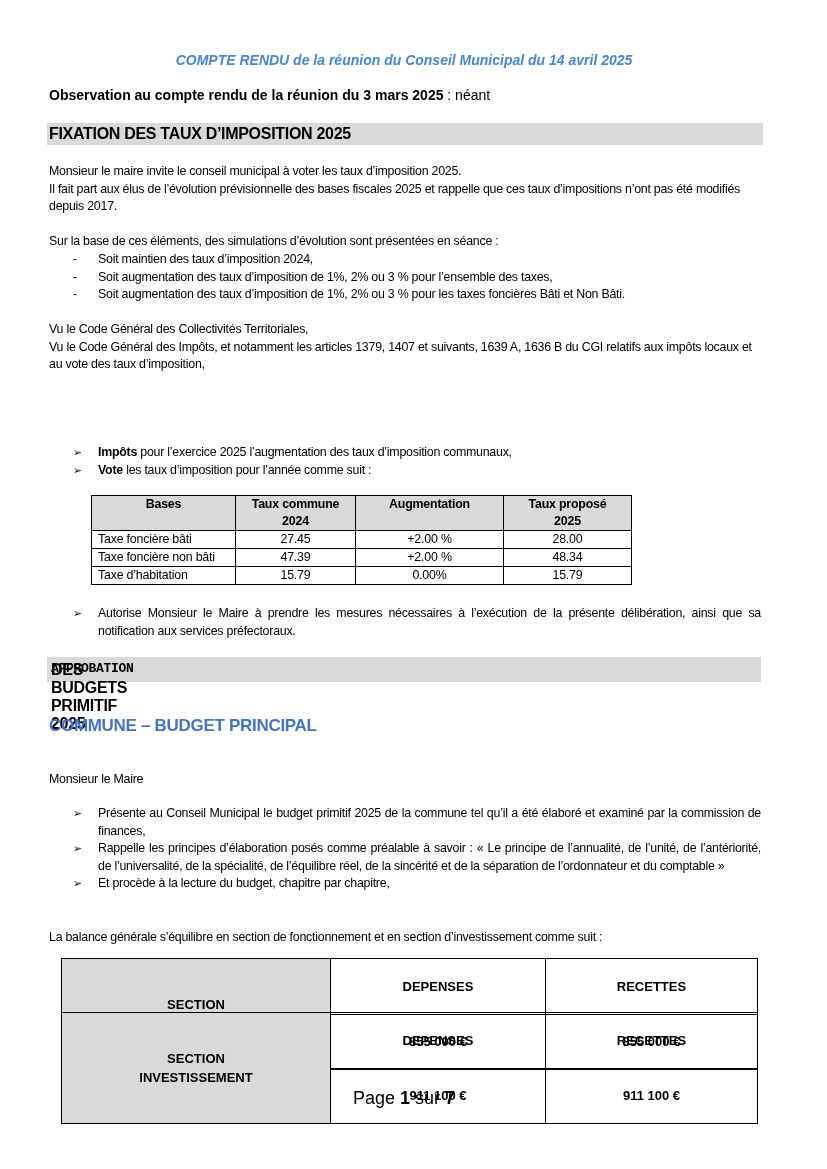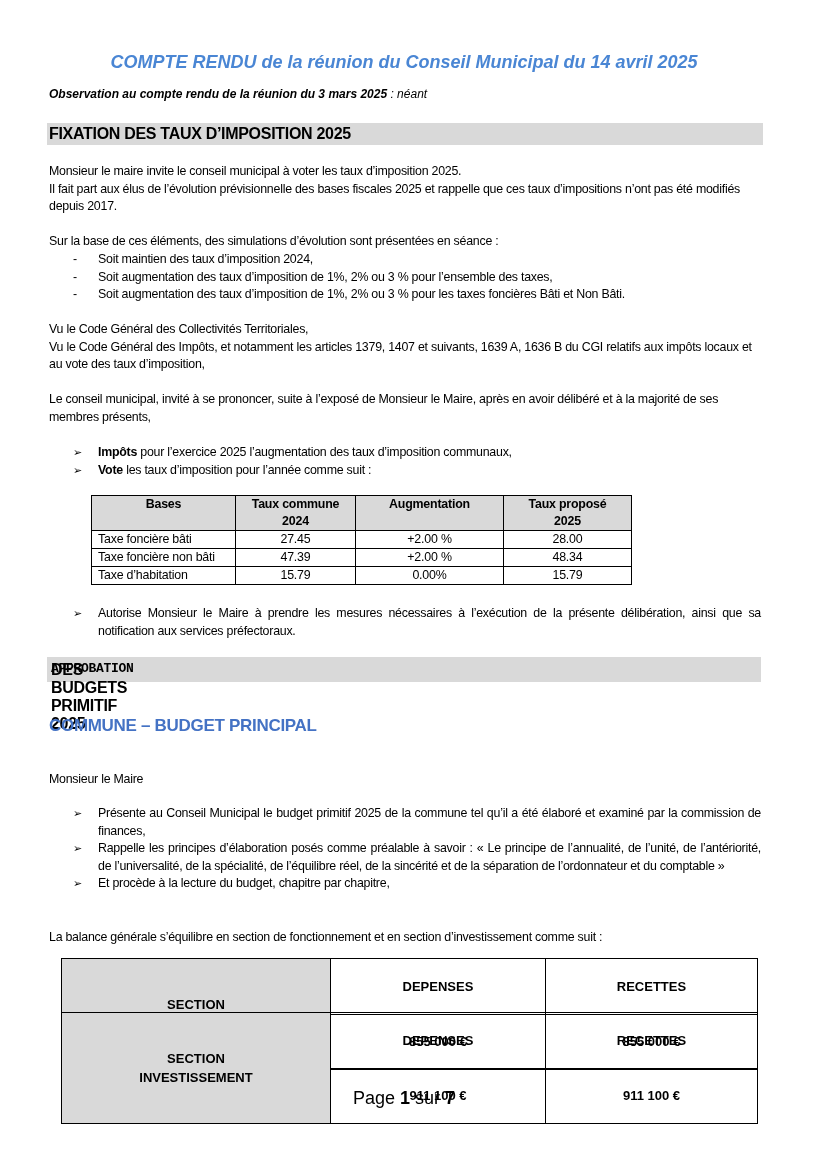--- a/index.html
+++ b/index.html
@@ -5,23 +5,23 @@
   html, body { margin: 0; padding: 0; background: #ffffff; }
   body {
     width: 827px; height: 1169px; position: relative; overflow: hidden;
     font-family: "Liberation Sans", sans-serif; color: #000;
     font-size: 12.4px;
   }
   .page { position: absolute; left: 0; top: 0; width: 827px; height: 1169px; }
   .abs { position: absolute; }
   .doc-title {
     left: 0; width: 808px; top: 52px; text-align: center;
-    color: #4a86d4; font-weight: bold; font-style: italic; font-size: 18px;
+    color: #4a86d4; font-weight: bold; font-style: italic; font-size: 14px;
   }
-  .obs { left: 49px; top: 87px; font-size: 12px; font-style: italic; }
+  .obs { left: 49px; top: 87px; font-size: 14px; }
   .obs b { font-weight: bold; }
   .section-bar {
     background: #d9d9d9; left: 47px; width: 716px; height: 22px;
   }
   .section-bar span { position: absolute; left: 2px; top: 2px; font-weight: bold; font-size: 16px; letter-spacing: -0.3px; }
   .section-bar .big { font-size: 13px; font-family: Liberation Mono, monospace; }
   .p { left: 49px; width: 712px; line-height: 17.5px; font-size: 12.4px; letter-spacing: -0.25px; }
   .dash-list { left: 73px; line-height: 17.5px; font-size: 12.4px; letter-spacing: -0.25px; }
   .dash-list .it { position: relative; padding-left: 25px; }
   .dash-list .it .d { position: absolute; left: 0; }
@@ -69,21 +69,20 @@
     <div class="it"><span class="d">-</span><span>Soit maintien des taux d’imposition 2024,</span></div>
     <div class="it"><span class="d">-</span><span>Soit augmentation des taux d’imposition de 1%, 2% ou 3 % pour l’ensemble des taxes,</span></div>
     <div class="it"><span class="d">-</span><span>Soit augmentation des taux d’imposition de 1%, 2% ou 3 % pour les taxes foncières Bâti  et Non Bâti.</span></div>
   </div>
 
   <div class="abs p" style="top:321px;">
     <div>Vu le Code Général des Collectivités Territoriales,</div>
     <div>Vu le Code Général des Impôts, et notamment les articles 1379, 1407 et suivants, 1639 A, 1636 B du CGI relatifs aux impôts locaux et au vote des taux d’imposition,</div>
   </div>
 
-  <div class="abs p" style="top:391px;">Le conseil municipal, invité à se prononcer, suite à l’exposé de Monsieur le Maire, après en avoir délibéré et à la majorité de ses membres présents,</div>
 
   <div class="abs arrow-list" style="top:444px;">
     <div class="it"><span class="ar">➢</span><b>Impôts</b><span> pour l’exercice 2025 l’augmentation des taux d’imposition communaux,</span></div>
     <div class="it"><span class="ar">➢</span><b>Vote</b><span> les taux d’imposition pour l’année comme suit :</span></div>
   </div>
 
   <table class="abs tax-table">
     <tbody>
         <tr>
       <th style="width:131px;">Bases</th>

